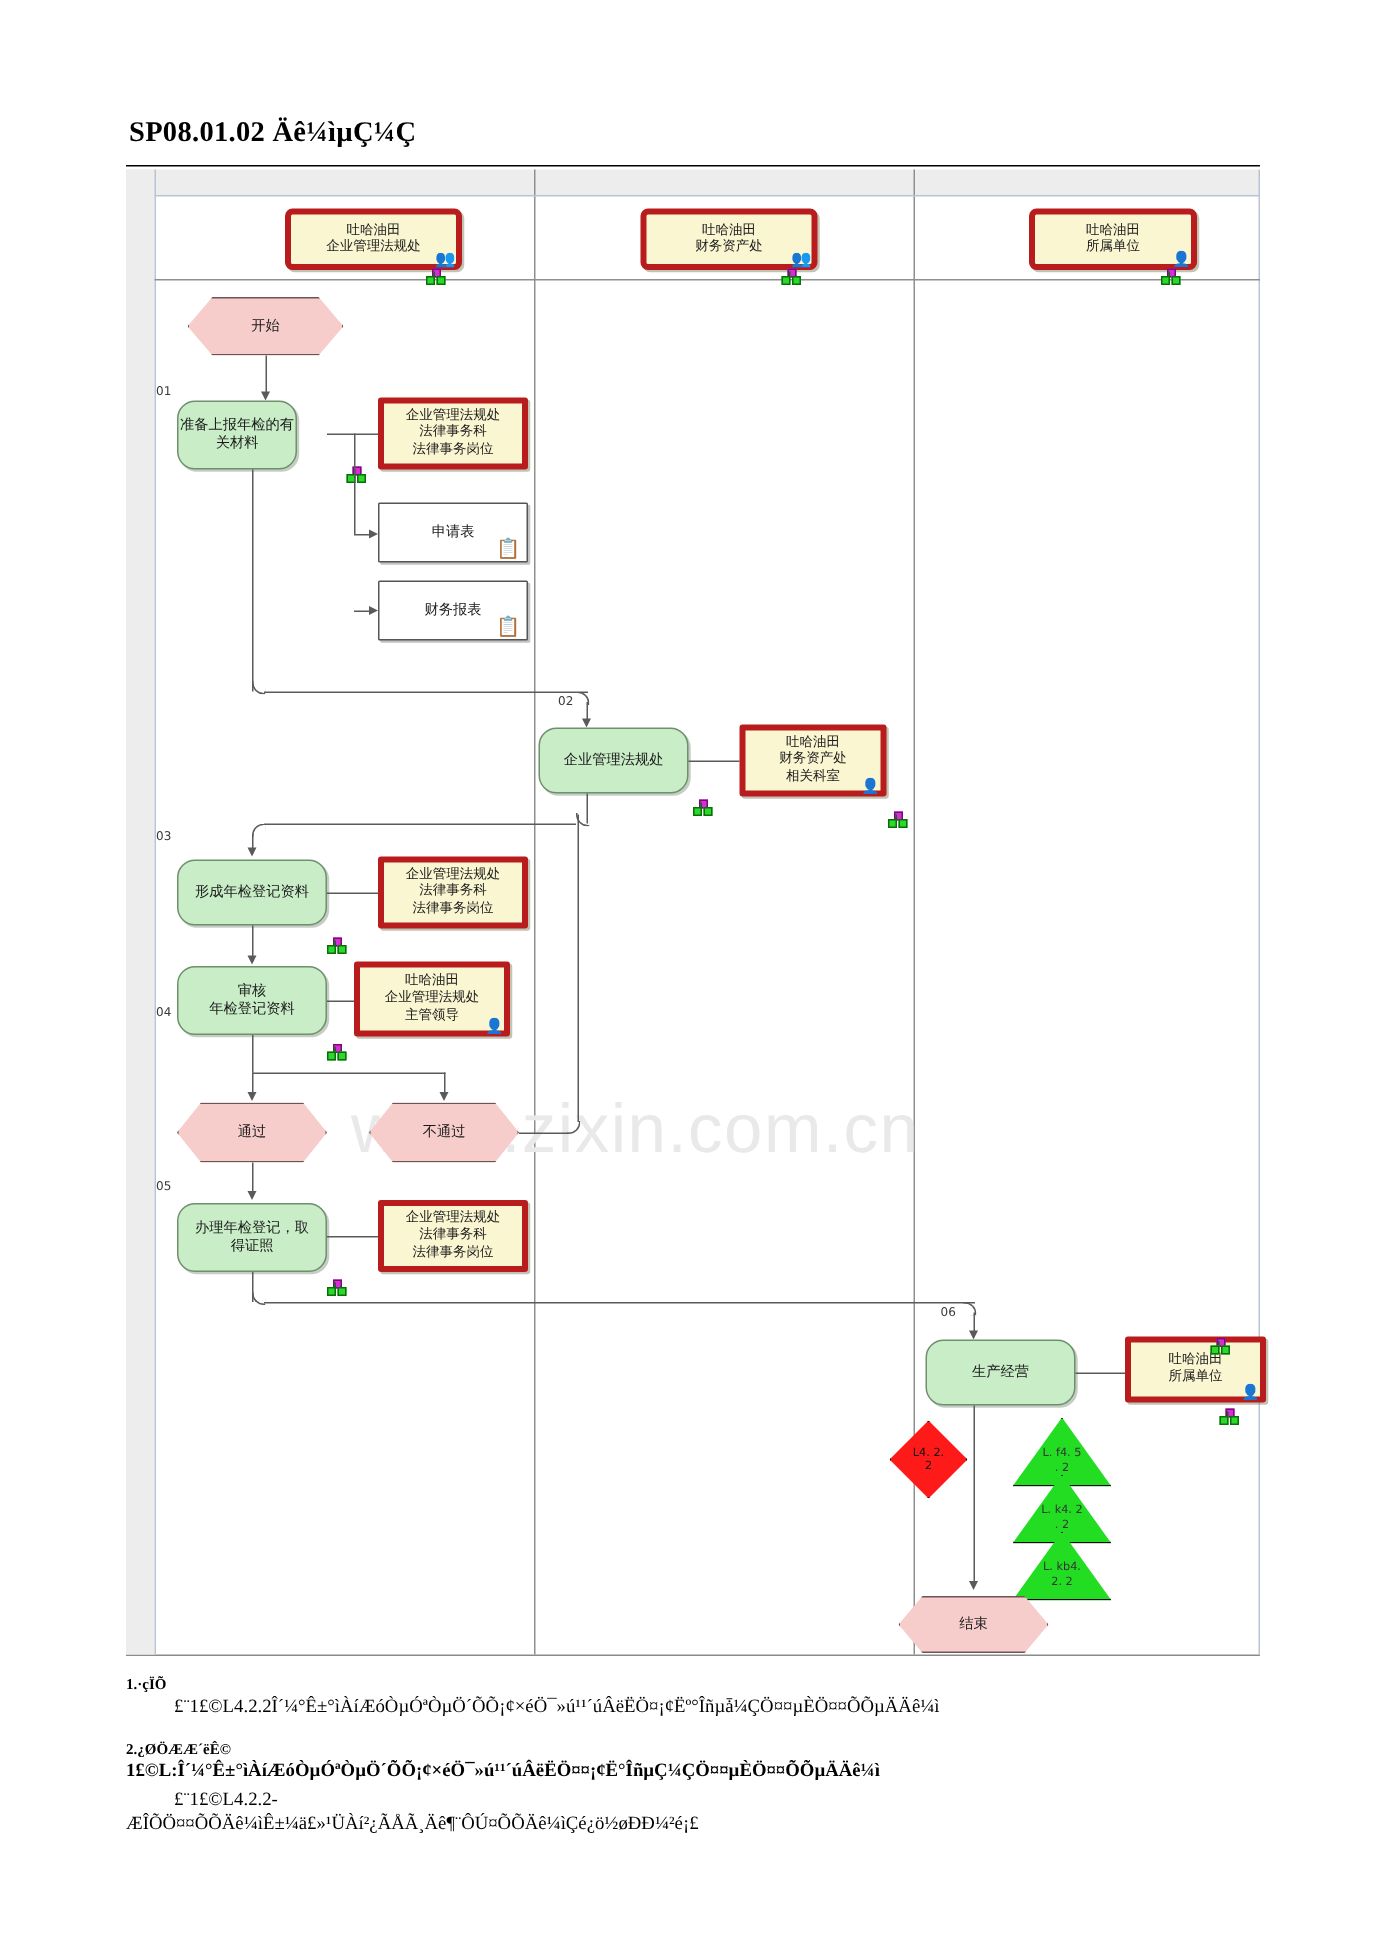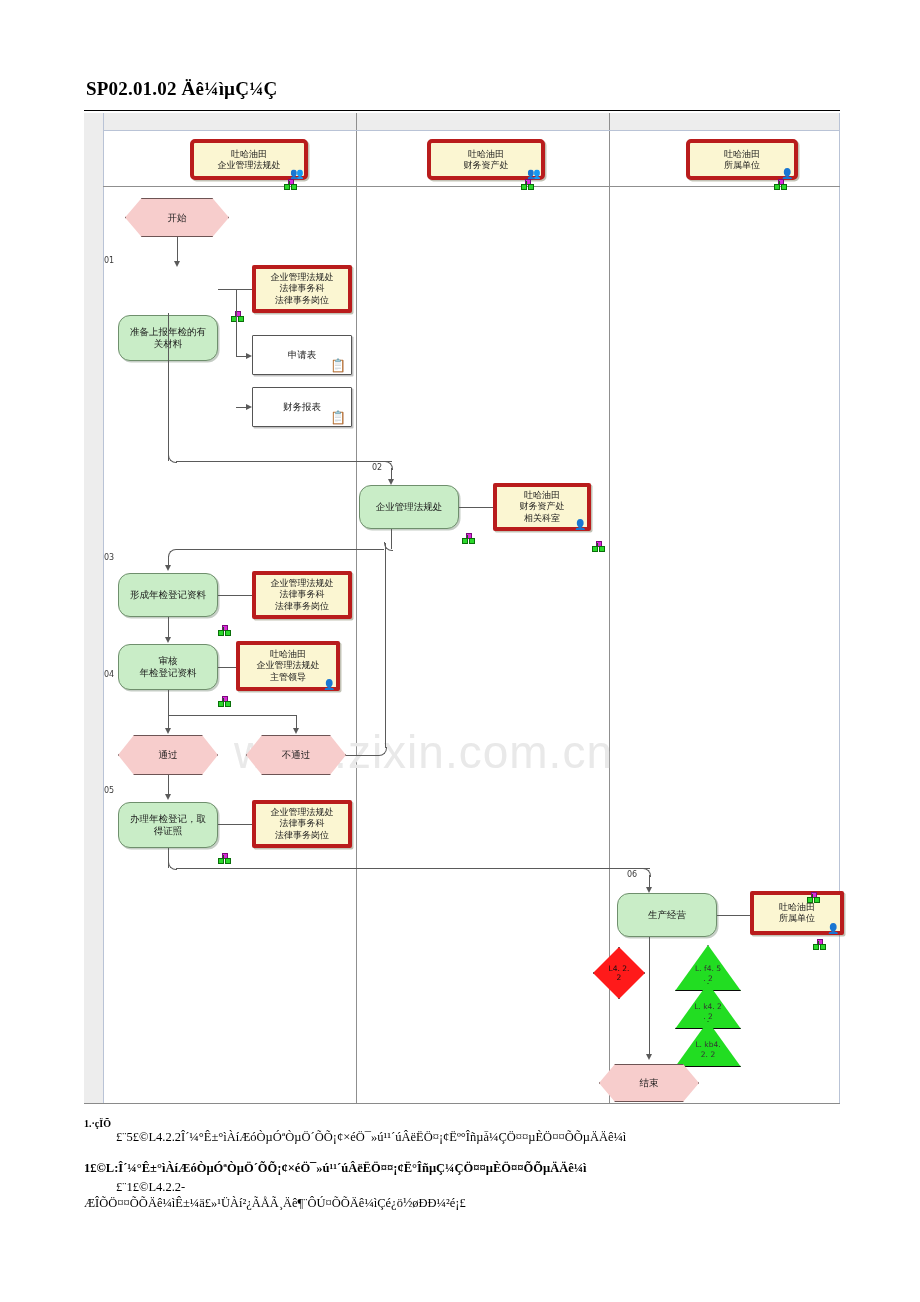--- a/index.html
+++ b/index.html
@@ -151,21 +151,21 @@
   .body-flush{font-size:12.5px;margin:0;line-height:1.25;font-weight:bold;}
   .gap{height:15px;}
   .gap-sm{height:4px;}
 </style>
 </head>
 <body>
 
 <div id="page">
 
   <div id="title-bar">
-    <div id="doc-title">SP02.01.02 Äê¼ìµÇ¼Ç</div>
+    <div id="doc-title">SP08.01.02 Äê¼ìµÇ¼Ç</div>
   </div>
 
   <div id="canvas">
 
     <div id="lane-head-band"></div>
     <div class="lane-gutter"></div>
 
     <div class="lane-vline" style="left:19px;"></div>
     <div class="lane-vline dark" style="left:272px;"></div>
     <div class="lane-vline dark" style="left:525px;"></div>
@@ -215,21 +215,21 @@
         <i class="b"></i>
       </div>
 
     <div class="node hex" style="left:41px;top:85px;width:104px;height:39px;">
       <div class="lbl">开始</div>
     </div>
     <div class="ln v" style="left:93px;top:124px;height:27px;"></div>
     <div class="arw" style="left:89.5px;top:148px;"></div>
 
     <div class="stepno" style="left:20px;top:143px;">01</div>
-    <div class="node proc" style="left:34px;top:154px;width:100px;height:46px;margin-top:48px;">
+    <div class="node proc" style="left:34px;top:154px;width:80px;height:46px;">
       <div class="lbl">
         <span>准备上报年检的有</span><br><span>关材料</span>
       </div>
     </div>
     <div class="node org sq" style="left:168px;top:152px;width:100px;height:48px;">
       <div class="lbl">
         <span>企业管理法规处</span><br><span>法律事务科</span><br><span>法律事务岗位</span>
       </div>
     </div>
     <div class="ln h" style="left:134px;top:176px;width:34px;"></div>
@@ -429,21 +429,22 @@
     <div class="arw" style="left:561.5px;top:941px;"></div>
 
     <div class="node hex" style="left:515px;top:951px;width:100px;height:38px;">
       <div class="lbl">结束</div>
     </div>
 
   </div>
 
   <div id="prose">
     <div class="h-num">1.·çÏÕ</div>
-    <div class="body-ind">£¨5£©L4.2.2Î´¼°Ê±°ìÀíÆóÒµÓªÒµÖ´ÕÕ¡¢×éÖ¯»ú¹¹´úÂëËÖ¤¡¢Ëº°Îñµǡ¼ÇÖ¤¤µÈÖ¤¤ÕÕµÄÄê¼ì</div>
+    <div class="body-ind">£¨1£©L4.2.2Î´¼°Ê±°ìÀíÆóÒµÓªÒµÖ´ÕÕ¡¢×éÖ¯»ú¹¹´úÂëËÖ¤¡¢Ëº°Îñµǡ¼ÇÖ¤¤µÈÖ¤¤ÕÕµÄÄê¼ì</div>
     <div class="gap"></div>
+    <div class="h-num">2.¿ØÖÆÆ´ëÊ©</div>
     <div class="body-flush">1£©L:Î´¼°Ê±°ìÀíÆóÒµÓªÒµÖ´ÕÕ¡¢×éÖ¯»ú¹¹´úÂëËÖ¤¤¡¢Ë°ÎñµÇ¼ÇÖ¤¤µÈÖ¤¤ÕÕµÄÄê¼ì</div>
     <div class="gap-sm"></div>
     <div class="body-ind">£¨1£©L4.2.2-</div>
     <div class="body-ind" style="margin-left:0;">ÆÎÕÖ¤¤ÕÕÄê¼ìÊ±¼ä£»¹ÜÀí²¿ÃÅÃ¸Äê¶¨ÔÚ¤ÕÕÄê¼ìÇé¿ö½øÐÐ¼²é¡£</div>
   </div>
 
 </div>
 
 </body></html>

